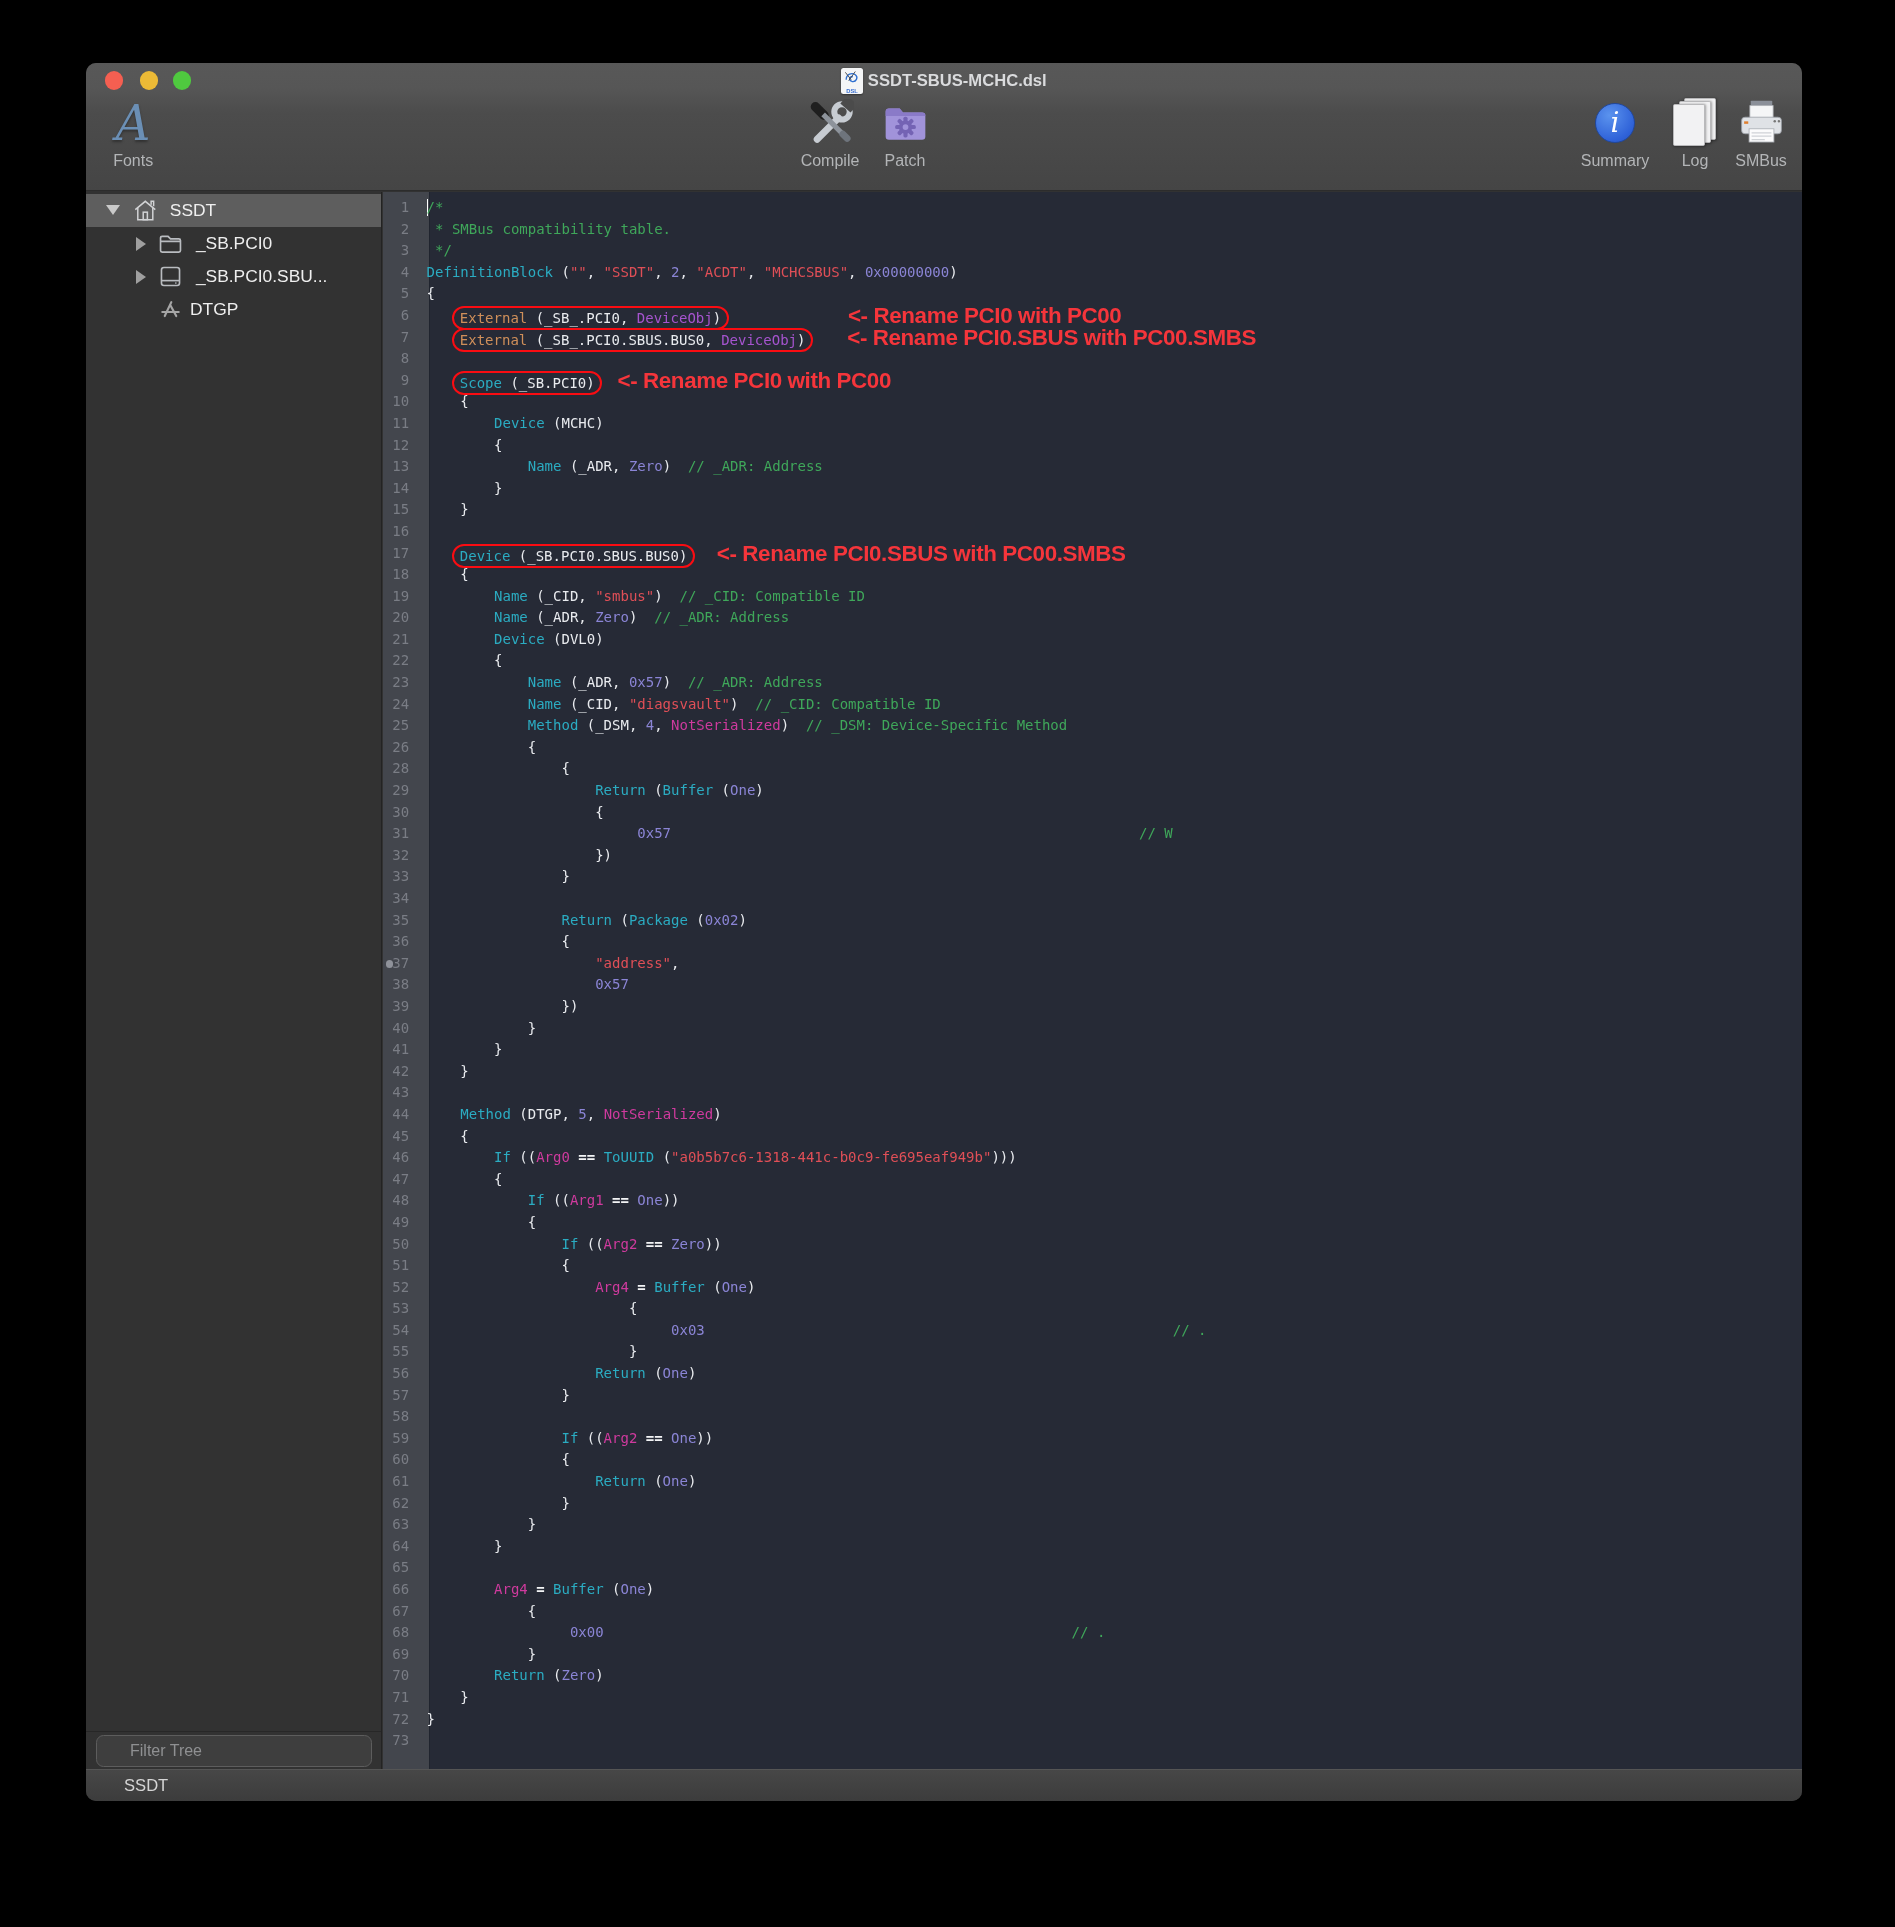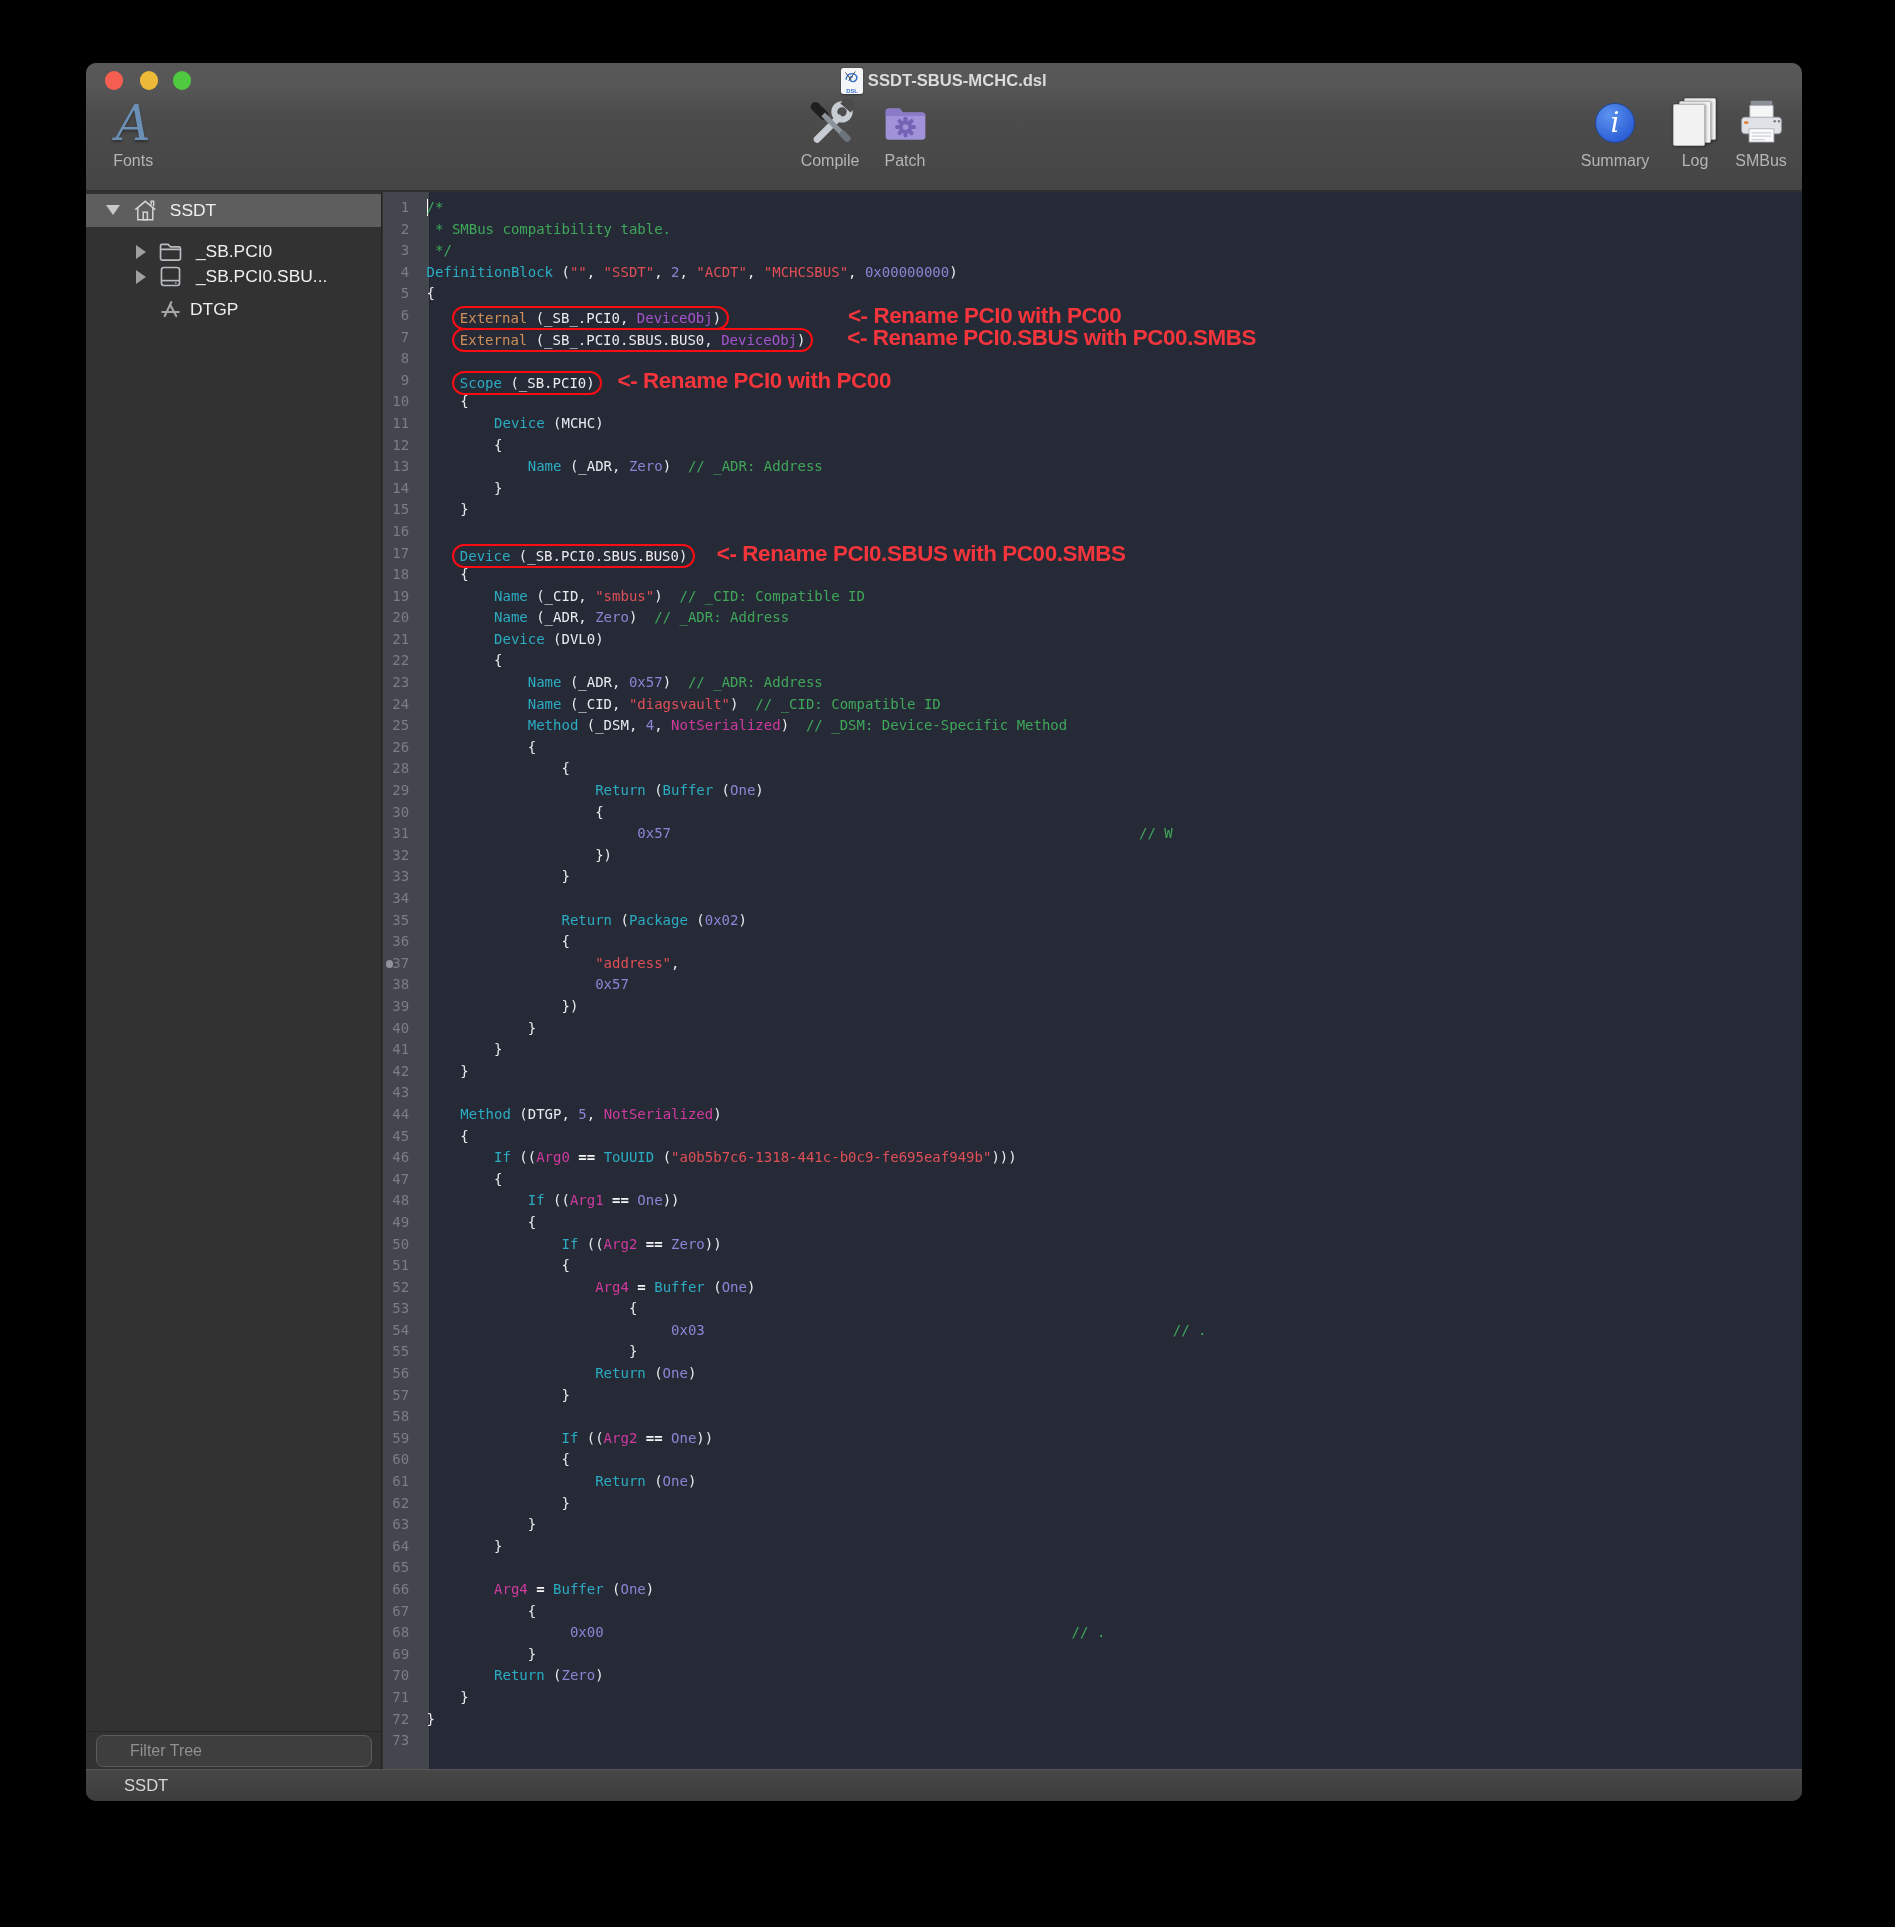--- a/index.html
+++ b/index.html
@@ -213,21 +213,21 @@
           <svg width="26.6" height="25" viewBox="0 0 30 30" fill="none" stroke="#d2d3d5" stroke-width="1.8">
             <path d="M3 14 L15 4 L27 14"></path>
             <path d="M6 12 V26 H24 V12"></path>
             <rect x="12.5" y="17" width="5" height="9"></rect>
             <path d="M22 8 V4 h3 v6"></path>
           </svg>
         </span>
         <span style="margin-left:11.6px;">SSDT</span>
       </div>
 
-      <div class="trow" style="top:35px;margin-top:8px;">
+      <div class="trow" style="top:35px;">
         <span class="tri right" style="margin-left:50px;"></span>
         <span class="ticon" style="margin-left:11.6px;">
           <svg width="25" height="21.6" viewBox="0 0 30 26" fill="none" stroke="#b9bcc0" stroke-width="2">
             <path d="M3 21 V6 q0-2 2-2 h7 l3 3 h10 q2 0 2 2 v12 q0 2-2 2 H5 q-2 0-2-2 Z"></path>
             <path d="M3 10 h24"></path>
           </svg>
         </span>
         <span style="margin-left:13.3px;">_SB.PCI0</span>
       </div>
 

